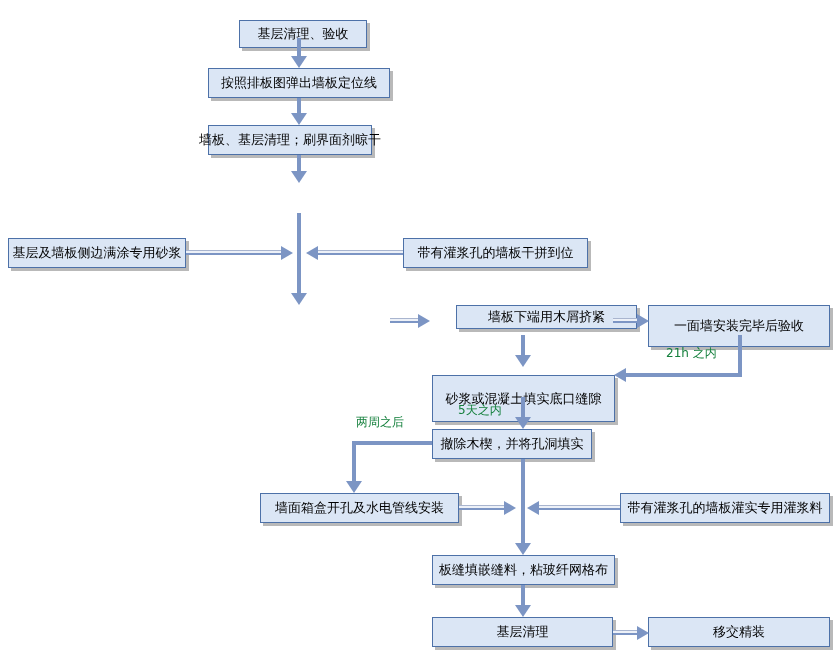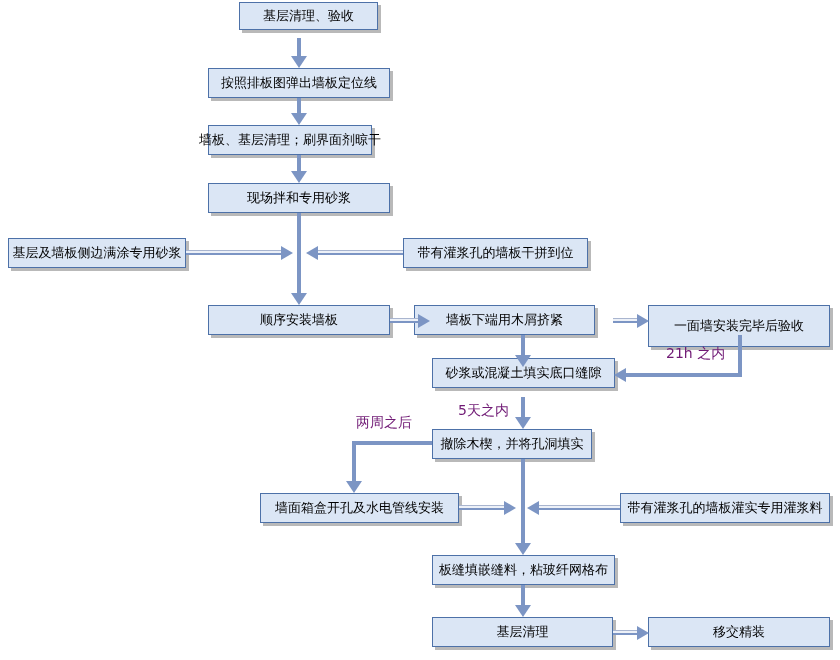--- a/index.html
+++ b/index.html
@@ -23,40 +23,38 @@
   .solid-v { position:absolute; width:4px; background:#7c95c4; }
   .head-down { position:absolute; width:0; height:0;
     border-left:8px solid transparent; border-right:8px solid transparent;
     border-top:12px solid #7c95c4; }
   .head-right { position:absolute; width:0; height:0;
     border-top:7px solid transparent; border-bottom:7px solid transparent;
     border-left:12px solid #7c95c4; }
   .head-left { position:absolute; width:0; height:0;
     border-top:7px solid transparent; border-bottom:7px solid transparent;
     border-right:12px solid #7c95c4; }
-  .lbl { position:absolute; font-size:14px; color:#701a75; white-space:nowrap; }
+  .lbl { position:absolute; font-size:12px; color:#15803d; white-space:nowrap; }
 </style>
 </head>
 <body>
 
 <div id="canvas">
 
-  <div class="node" style="left:239px;top:2px;width:139px;height:28px">基层清理、验收</div>
+  <div class="node" style="left:239px;top:20px;width:128px;height:28px">基层清理、验收</div>
   <div class="node" style="left:208px;top:68px;width:182px;height:30px">按照排板图弹出墙板定位线</div>
   <div class="node" style="left:208px;top:125px;width:164px;height:30px">墙板、基层清理；刷界面剂晾干</div>
-  <div class="node" style="left:208px;top:183px;width:182px;height:30px">现场拌和专用砂浆</div>
 
   <div class="node" style="left:403px;top:238px;width:185px;height:30px">带有灌浆孔的墙板干拼到位</div>
   <div class="node" style="left:8px;top:238px;width:178px;height:30px">基层及墙板侧边满涂专用砂浆</div>
 
-  <div class="node" style="left:208px;top:305px;width:182px;height:30px">顺序安装墙板</div>
-  <div class="node" style="left:414px;top:305px;width:181px;height:30px">墙板下端用木屑挤紧</div>
+  <div class="node" style="left:456px;top:305px;width:181px;height:24px">墙板下端用木屑挤紧</div>
   <div class="node" style="left:648px;top:305px;width:182px;height:42px">一面墙安装完毕后验收</div>
 
-  <div class="node" style="left:432px;top:358px;width:183px;height:30px">砂浆或混凝土填实底口缝隙</div>
+  <div class="node" style="left:432px;top:375px;width:183px;height:47px">砂浆或混凝土填实底口缝隙</div>
   <div class="node" style="left:432px;top:429px;width:160px;height:30px">撤除木楔，并将孔洞填实</div>
 
   <div class="node" style="left:260px;top:493px;width:199px;height:30px">墙面箱盒开孔及水电管线安装</div>
   <div class="node" style="left:620px;top:493px;width:210px;height:30px">带有灌浆孔的墙板灌实专用灌浆料</div>
 
   <div class="node" style="left:432px;top:555px;width:183px;height:30px">板缝填嵌缝料，粘玻纤网格布</div>
   <div class="node" style="left:432px;top:617px;width:181px;height:30px">基层清理</div>
   <div class="node" style="left:648px;top:617px;width:182px;height:30px">移交精装</div>
 
   <div>

